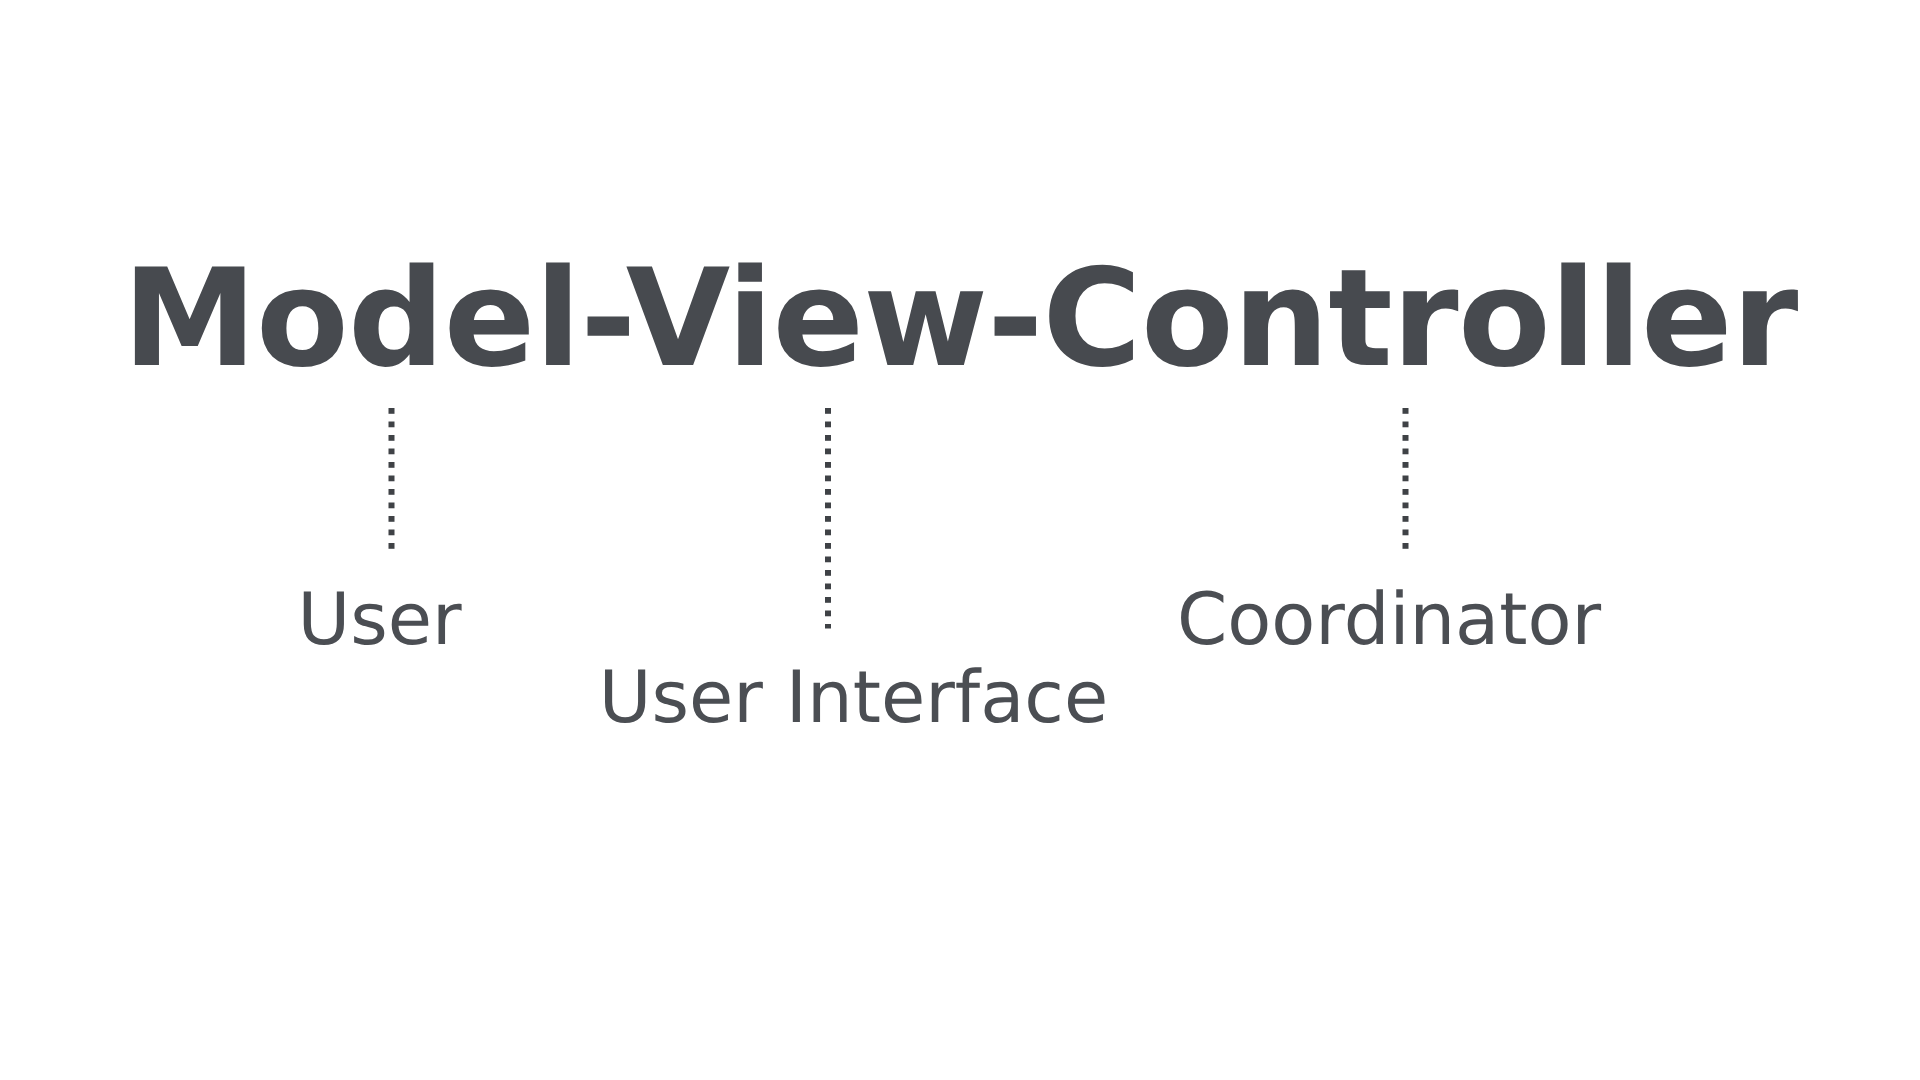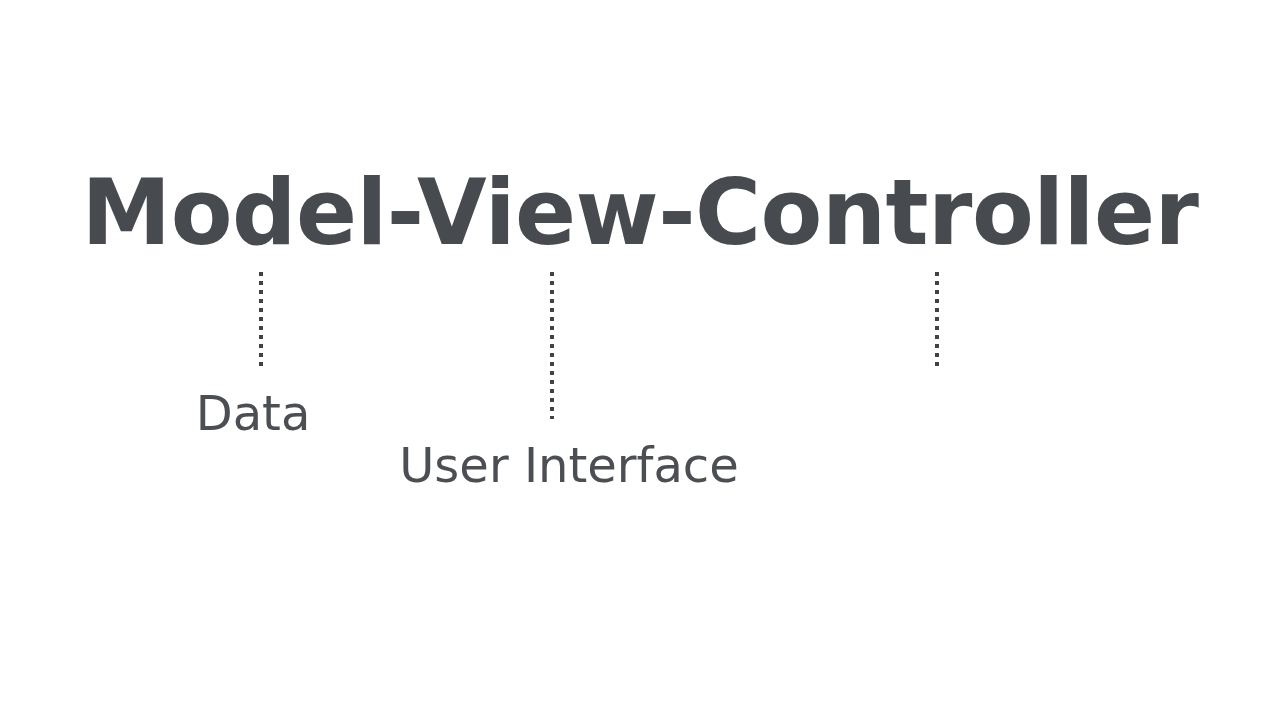--- a/index.html
+++ b/index.html
@@ -70,18 +70,19 @@
 <div id="slide" style="background: rgb(255, 255, 255);">
 
   <div class="title" style="color: rgb(71, 74, 79);">Model-View-Controller</div>
 
   <div class="connector" id="connector-model" style="left: 259px; top: 272px; height: 94px;"></div>
 
   <div class="connector" id="connector-view" style="left: 550px; top: 272px; height: 147px;"></div>
 
   <div class="connector" id="connector-controller" style="left: 935px; top: 272px; height: 94px;"></div>
 
-  <div class="leaf-label" id="label-model" style="left: 253px; top: 386px; color: rgb(75, 78, 83);">Data</div>
+  <div class="leaf-label" id="label-model" style="left: 253px; top: 386px; color: rgb(75, 78, 83);">User</div>
 
   <div class="leaf-label" id="label-view" style="left: 545px; top: 438px; color: rgb(75, 78, 83); margin-left: 24px;">User Interface</div>
 
+  <div class="leaf-label" id="label-controller" style="left: 926px; top: 386px; color: rgb(75, 78, 83);">Coordinator</div>
 
 </div>
 
 </body></html>

